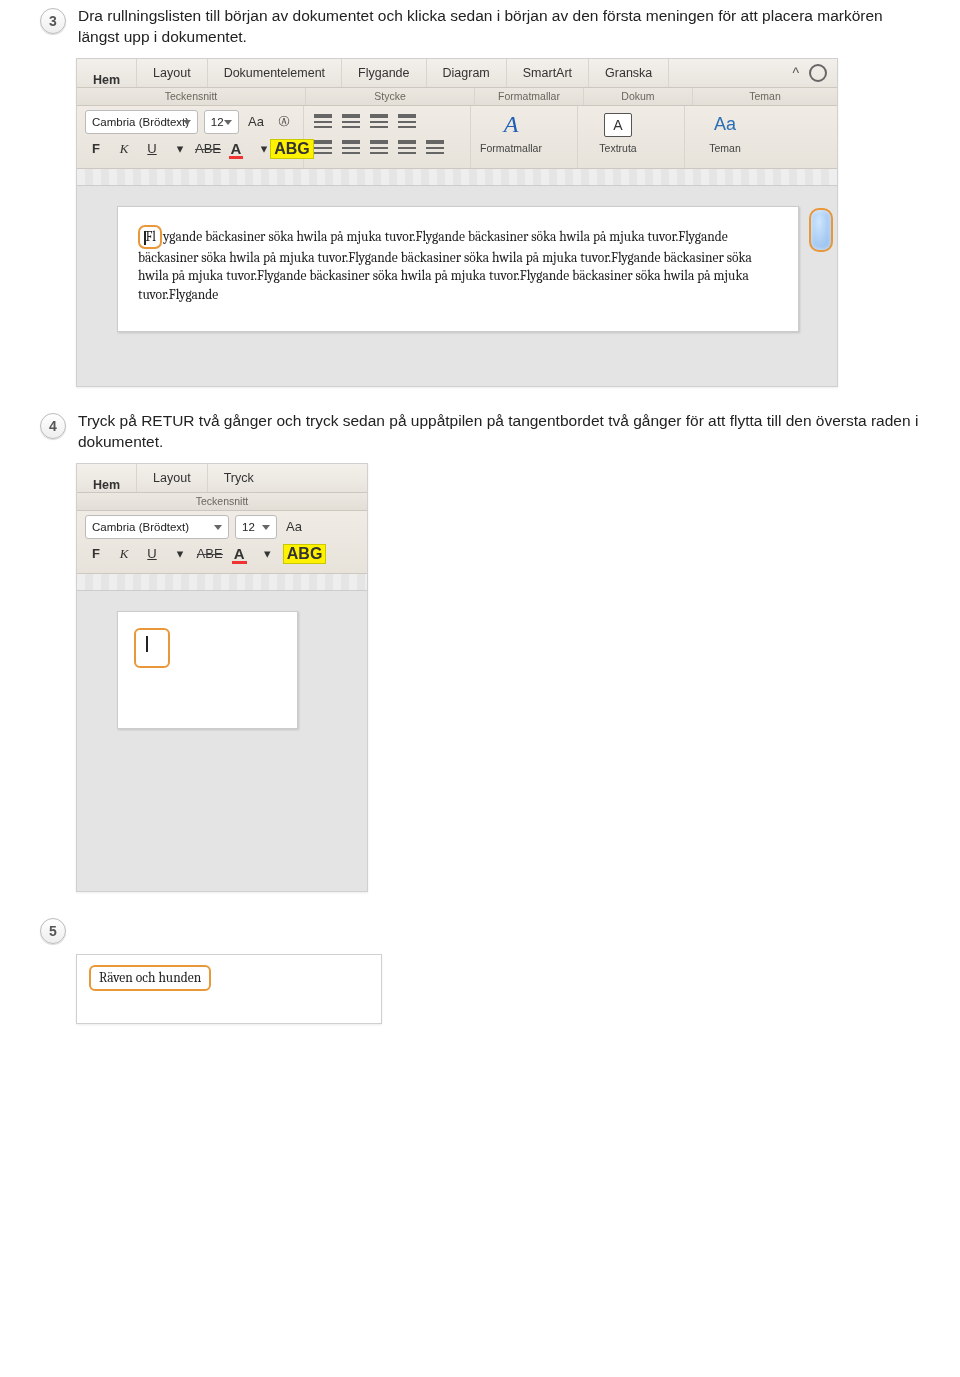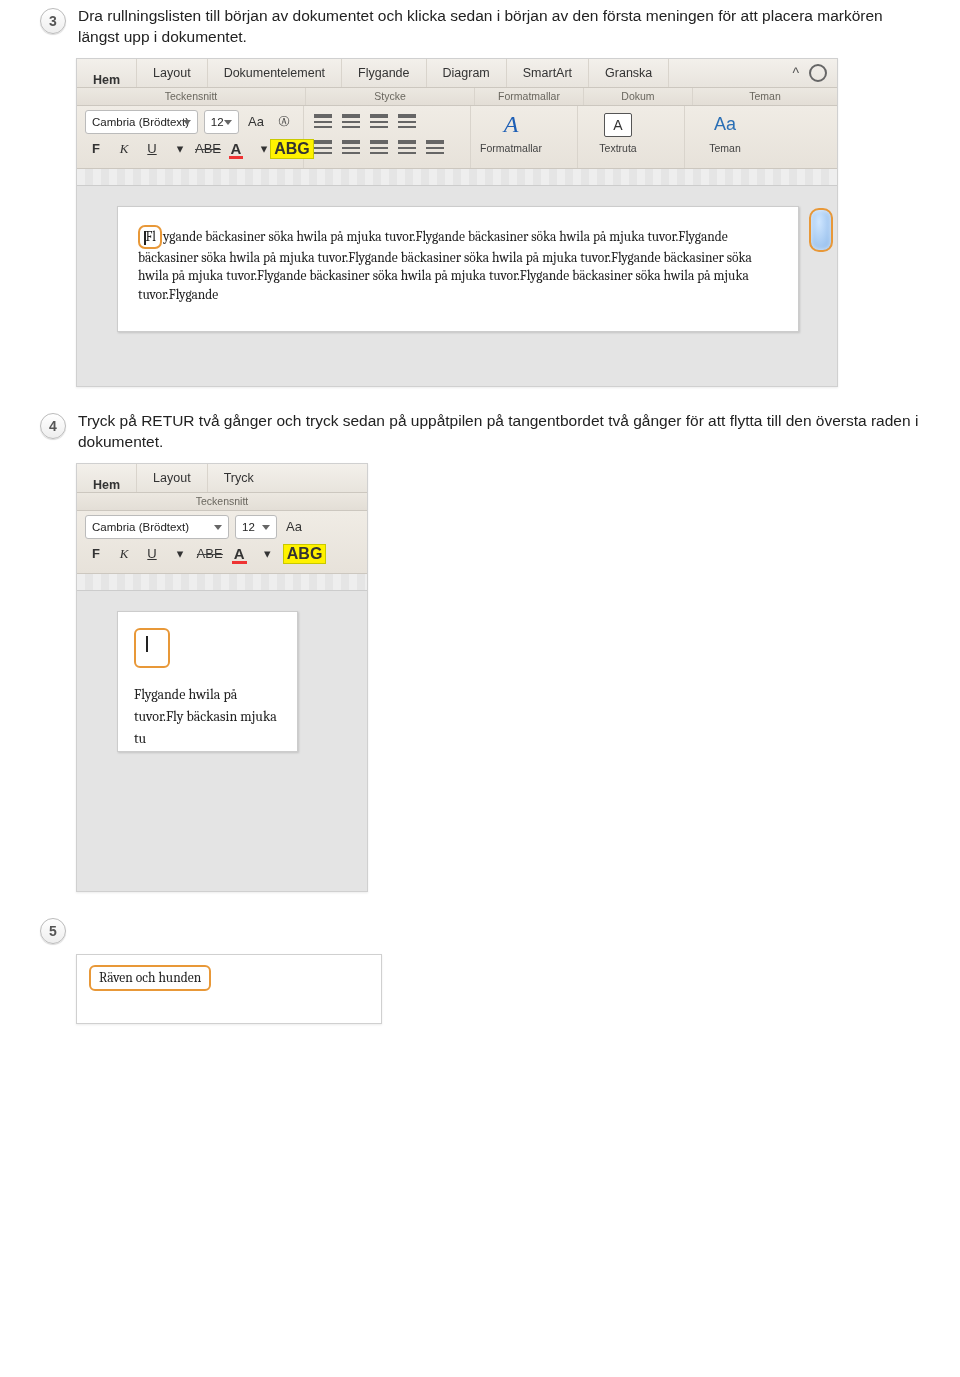--- a/index.html
+++ b/index.html
@@ -495,21 +495,20 @@
               <span class="Ahighlight">ABG</span>
             </div>
         </div>
       </div>
     </div>
     <div class="ruler"></div>
     <div class="docarea">
       <div class="docpage" style="overflow:hidden">
         <div class="hl-box-c"><span class="cb"></span></div>
         <div style="height:10px"></div>
-        <div style="line-height:1.6">Flygande hwila på tuvor.Fly bäckasin mjuka tu</div>
       </div>
     </div>
   </div>
 
   <div class="step">
     <div class="step-num">5</div>
   </div>
 
   <div class="shot textonly">
     <div class="docpage2">

